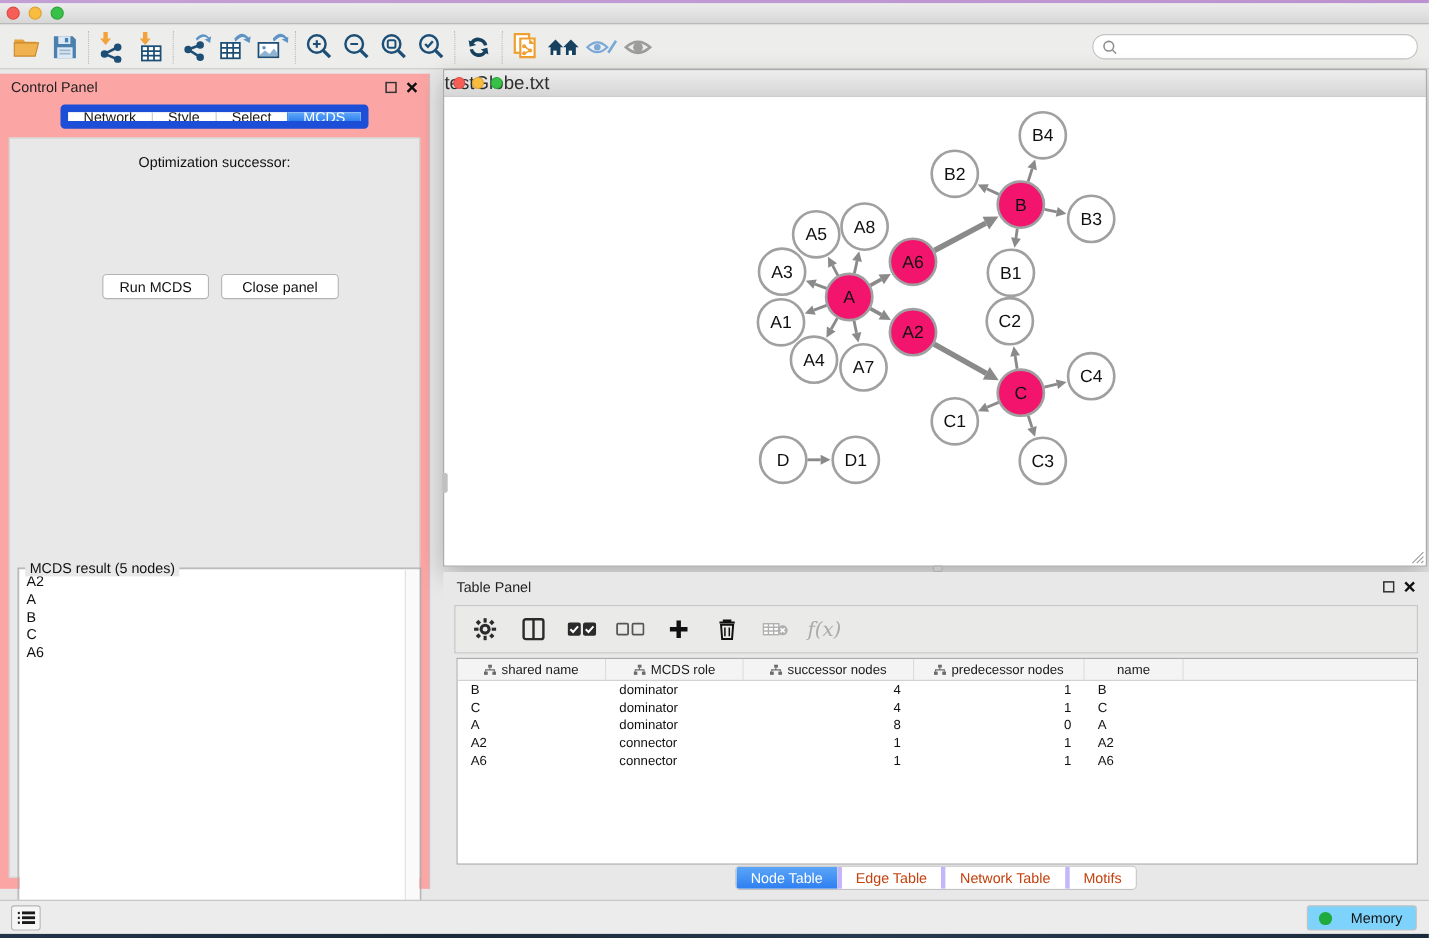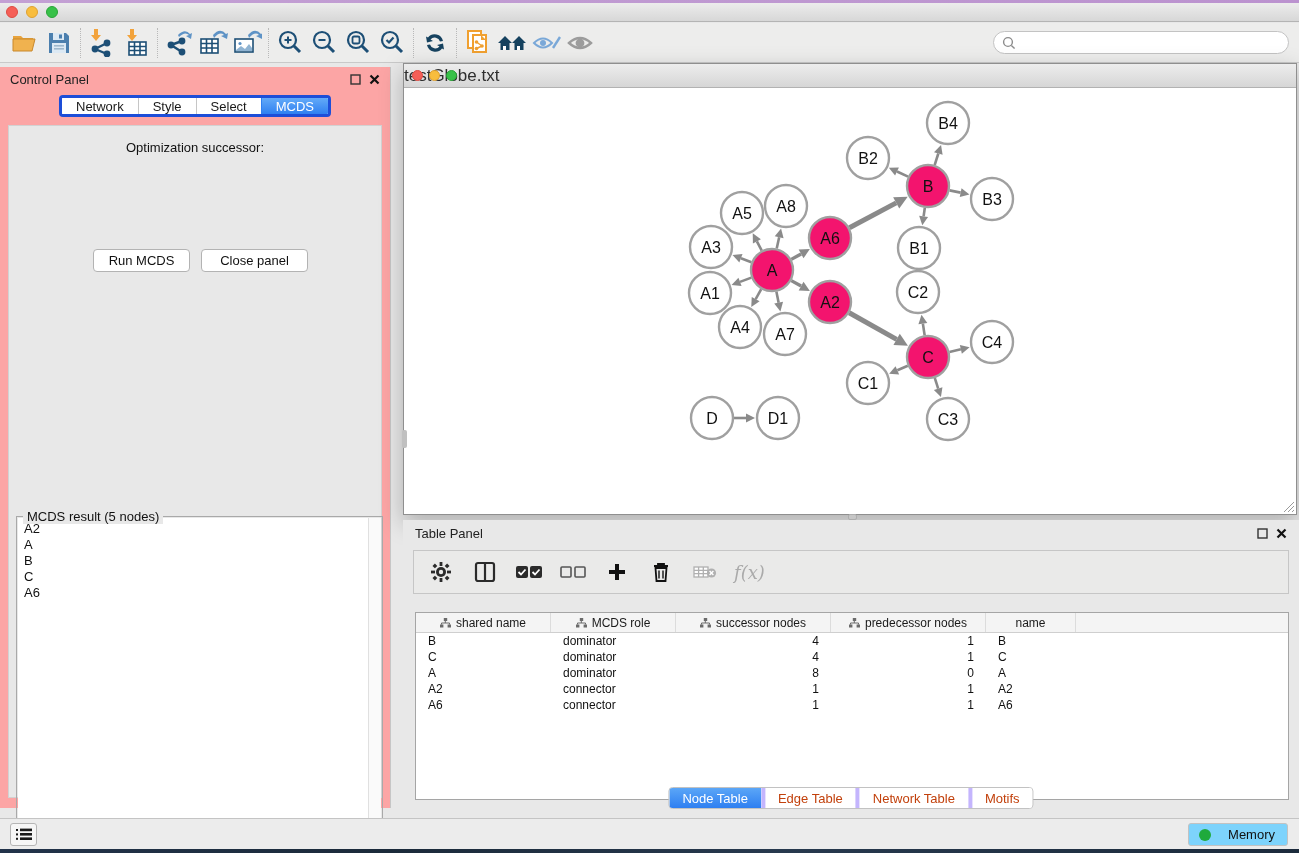--- a/index.html
+++ b/index.html
@@ -28,21 +28,21 @@
     border:1px solid #c3c3c3; border-radius:12px; display:flex; align-items:center; padding-left:8px; }
   .searchbox input { border:none; outline:none; flex:1; font-size:13px; background:transparent; padding-left:5px; font-family:"Liberation Sans",sans-serif; }
 
   
   .control-panel { position:absolute; left:0; top:67px; width:391px; height:741px;
     background:#fca5a5; border-right:1px solid #c6c6c6; }
   .panel-head { height:24px; display:flex; align-items:center; padding:0 10px; }
   .panel-title { font-size:13px; color:#222; }
   .panel-head-btns { margin-left:auto; display:flex; gap:8px; align-items:center; }
   .seg-tabs { position:absolute; left:50%; transform:translateX(-50%); top:28px; display:flex;
-    border:3px solid #1d4ed8; border-radius:4px; overflow:hidden; background:#fff; height:22px; }
+    border:7px solid #1d4ed8; border-radius:4px; overflow:hidden; background:#fff; height:22px; }
   .seg-tab { padding:0 14px; font-size:13px; color:#1a1a1a; display:flex; align-items:center;
     border-left:1px solid #c6c6c6; background:#fff; cursor:default; }
   .seg-tab:first-child { border-left:none; }
   .seg-tab.sel { background:linear-gradient(#63aaf8,#2f80f1); color:#fff; border-left-color:#2f80f1; }
   .cp-content { position:absolute; left:8px; right:8px; top:58px; bottom:10px;
     background:#e8e8e8; border:1px solid #d2d2d2; }
   .opt-label { text-align:center; margin-top:14px; font-size:13px; color:#111; }
   .dropdown { position:absolute; left:35px; top:89px; width:312px; height:23px; background:#fff;
     border:1px solid #b3b3b3; border-radius:4px; display:flex; align-items:center; font-size:13px; color:#111; }
   .dropdown .dd-text { padding-left:8px; flex:1; white-space:nowrap; overflow:hidden; }
@@ -72,21 +72,21 @@
   .vscroll-thumb { position:absolute; left:-2px; top:366px; width:5px; height:18px; background:#c0c0c0; border-radius:2px; }
   .hsplit-dot { position:absolute; left:444px; bottom:-6px; width:9px; height:6px; background:#c6c6c6; border-radius:2px; border:1px solid #adadad; }
 
   
   .table-panel { position:absolute; left:403px; top:520px; width:896px; height:292px; background:#e8e8e8; }
   .tp-head { height:26px; display:flex; align-items:center; padding:0 12px; }
   .tp-toolbar { position:absolute; left:10px; right:10px; top:30px; height:44px; background:#eaeae9;
     border:1px solid #c6c6c6; display:flex; align-items:center; padding-left:12px; gap:14px; }
   .tp-icon { width:30px; height:30px; display:flex; align-items:center; justify-content:center; }
   .fx-label { font-family:"DejaVu Serif","Liberation Serif",serif; font-style:italic; font-size:18px; color:#aaa; }
-  .dtable { position:absolute; left:12px; right:10px; top:78px; height:188px; background:#fff; border:1px solid #a5a5a5; overflow:hidden;margin-top:14px; }
+  .dtable { position:absolute; left:12px; right:10px; top:78px; height:188px; background:#fff; border:1px solid #a5a5a5; overflow:hidden; }
   .dt-header { display:flex; height:20px; background:#f4f4f4; border-bottom:1px solid #cfcfcf; }
   .dt-hcell { display:flex; align-items:center; justify-content:center; gap:5px; font-size:12px; color:#1a1a1a;
     border-right:1px solid #dcdcdc; height:100%; }
   .dt-row { display:flex; height:16px; align-items:center; }
   .dt-cell { font-size:12px; color:#111; padding:0 12px; white-space:nowrap; overflow:hidden; }
   .table-tabs { position:absolute; left:50%; transform:translateX(-50%); bottom:3px; display:flex; height:22px;
     border:1px solid #c2c2c2; border-radius:4px; overflow:hidden; background:#fff; }
   .table-tab { padding:0 13px; font-size:13px; color:#c2410c; display:flex; align-items:center; border-left:4px solid #c4b5fd; background:#fff; }
   .table-tab:first-child { border-left:none; }
   .table-tab.sel { background:linear-gradient(#5ba6f7,#2e7ff1); color:#fff; }

